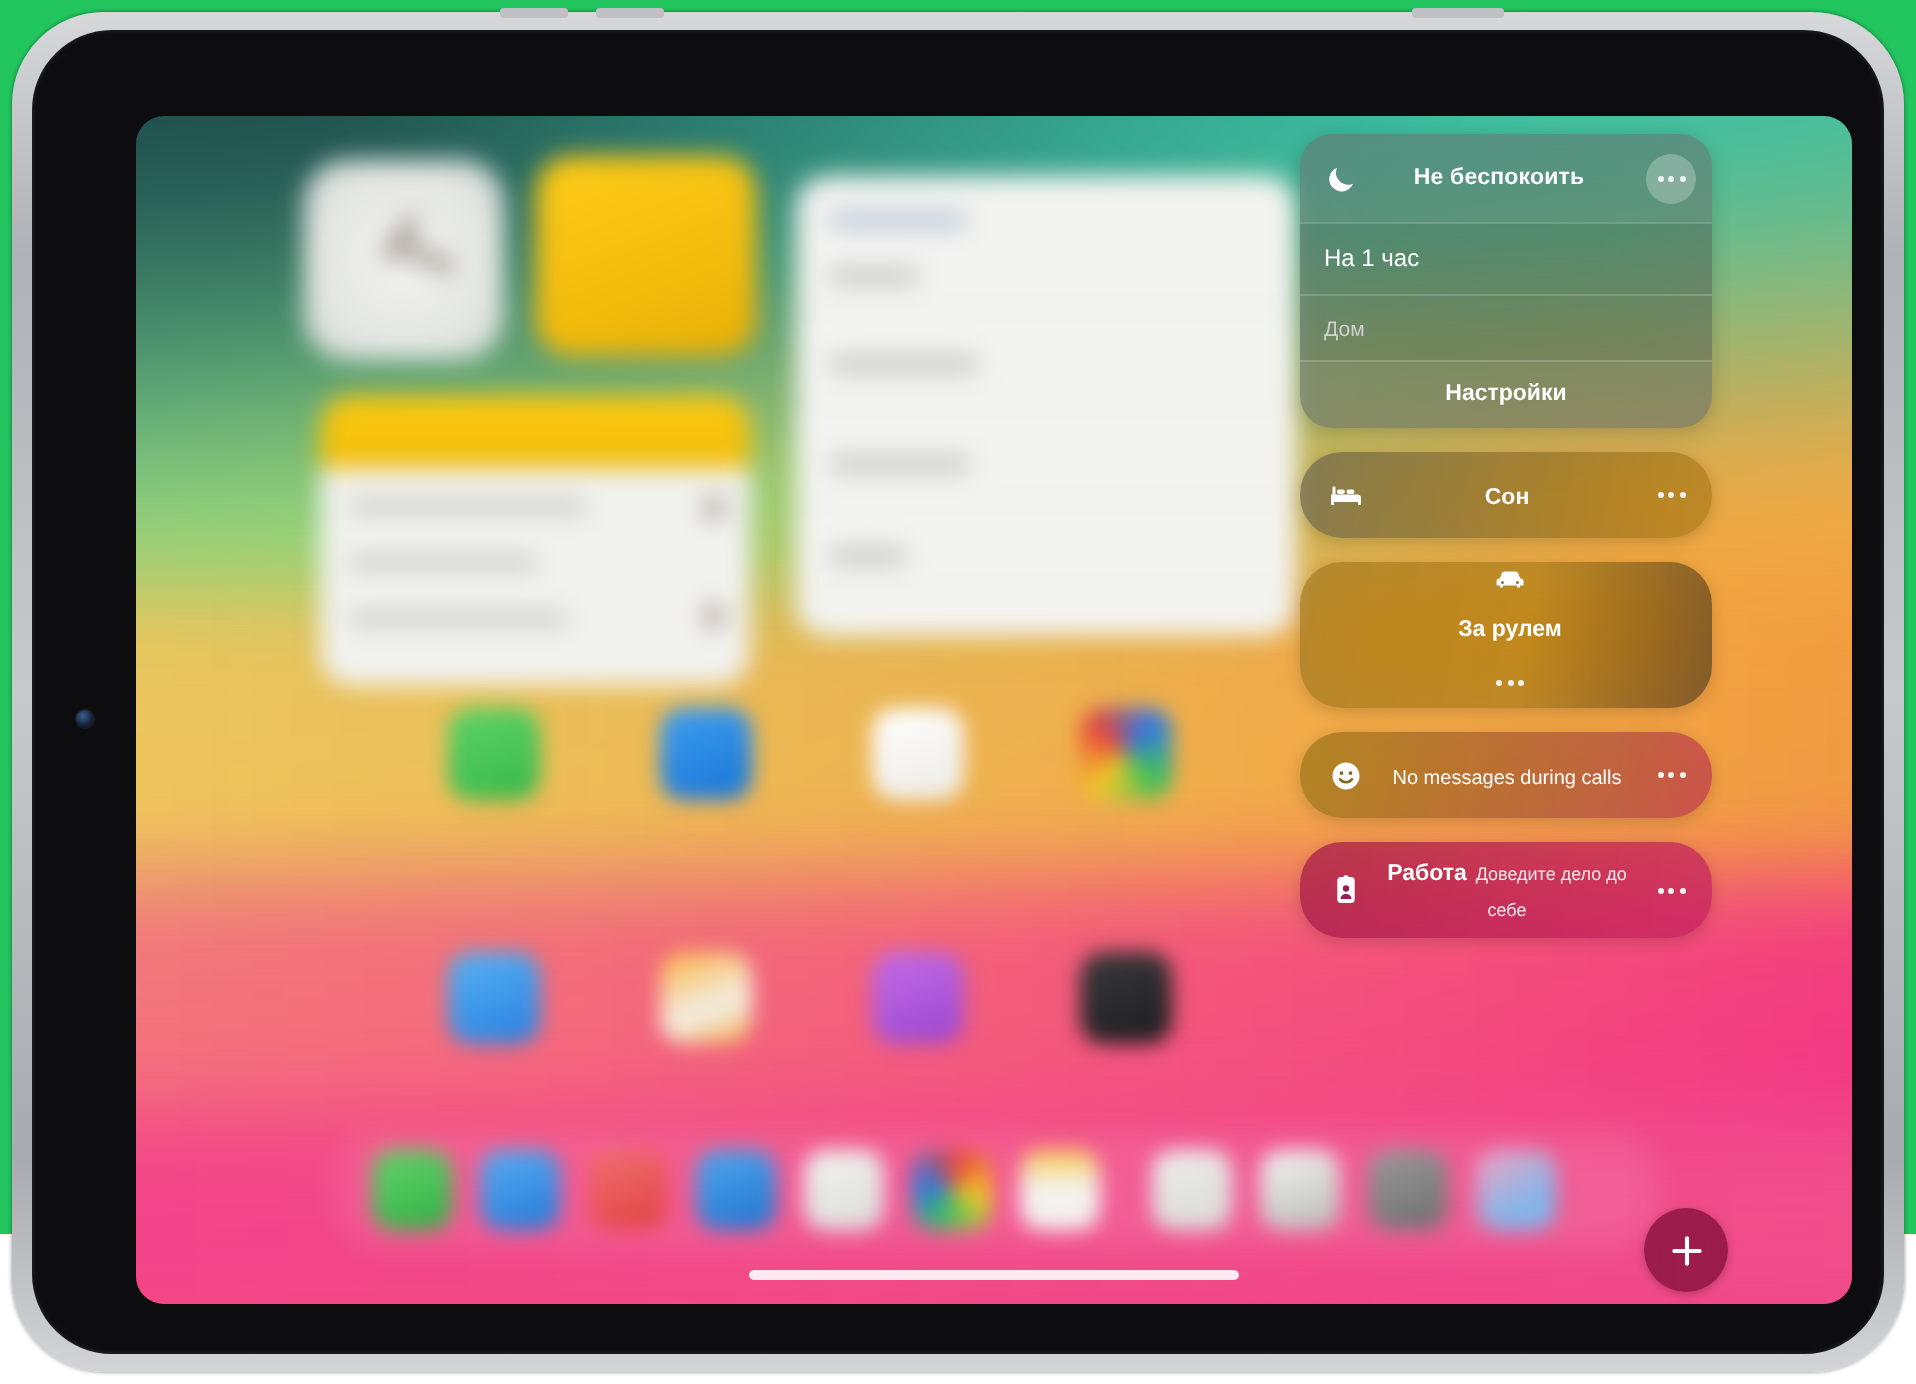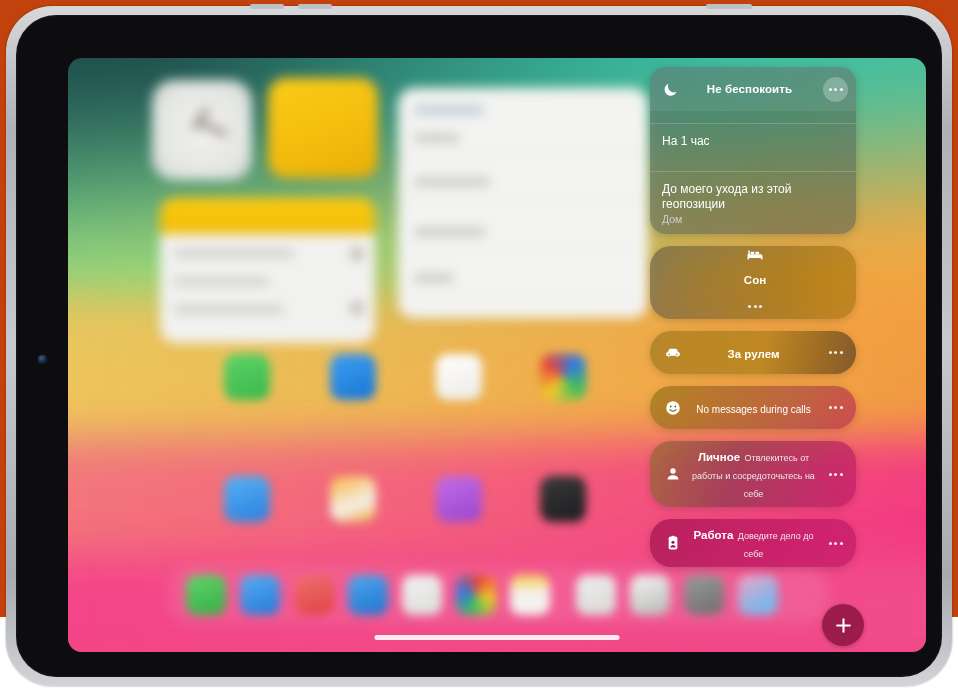--- a/index.html
+++ b/index.html
@@ -1,19 +1,19 @@
 <!DOCTYPE html>
 <html><head>
 <meta charset="utf-8">
 <style>
   * { margin:0; padding:0; box-sizing:border-box; }
   html,body { width:958px; height:692px; overflow:hidden; background:#ffffff;
               font-family:"Liberation Sans", sans-serif; }
 
-  #root { position:relative; width:958px; height:617px; background:#c2410c; }
+  #root { position:relative; width:958px; height:617px; background:#22c55e; }
 
   
   .device-frame{
     position:absolute; left:6px; top:6px; width:946px; height:680px;
     border-radius:46px;
     background:linear-gradient(180deg,#d6d8da 0%,#aeb1b5 18%,#c7cacd 50%,#a7aaae 84%,#d2d4d7 100%);
     box-shadow:0 0 2px rgba(0,0,0,.45);
   }
   .device-bezel{
     position:absolute; left:10px; top:9px; width:926px; height:662px;
@@ -134,21 +134,20 @@
     width:25px; height:25px; border-radius:50%;
     background:rgba(255,255,255,.26);
     display:flex; align-items:center; justify-content:center; gap:2.5px;
     flex:0 0 auto;
   }
   .ell-btn i{ width:3px; height:3px; border-radius:50%; background:#f2f2f2; display:block; }
 
   .dnd-row{
     padding:10px 12px; color:#fff; font-size:12px; line-height:1.25;
     border-top:1px solid rgba(255,255,255,.18);
-    margin-top:12px;
   }
   .dnd-row.sub{ padding-bottom:8px; }
   .dnd-row .sub-label{ display:block; color:#cfcfcf; font-size:10.5px; margin-top:1px; }
   .dnd-footer{
     text-align:center; color:#fff; font-size:11.5px; font-weight:bold;
     padding:10px 0 11px; border-top:1px solid rgba(255,255,255,.18);
     background:rgba(255,255,255,.06);
   }
 
   
@@ -269,45 +268,45 @@
                   <i></i>
               </span>
             </div>
 
             <div class="dnd-row">
               <span>На 1 час</span>
             </div>
 
 
             <div class="dnd-row sub">
-              <span>До моего ухода из этой геопозиции</span>
               <span class="sub-label">Дом</span>
             </div>
 
-          </div>
-
-          <div class="focus-pill" style="background:linear-gradient(100deg,rgba(88,88,88,.62) 0%,rgba(120,100,45,.58) 62%,rgba(150,112,30,.55) 100%);flex-direction:column;">
+            <div class="dnd-footer">Настройки</div>
+          </div>
+
+          <div class="focus-pill" style="background:linear-gradient(100deg,rgba(88,88,88,.62) 0%,rgba(120,100,45,.58) 62%,rgba(150,112,30,.55) 100%);">
             <span class="ic">
               <svg viewBox="0 0 24 24">
                 <path d="M3 11V6.5a1 1 0 0 1 2 0V11h14.5A2.5 2.5 0 0 1 22 13.5V18h-2v-2H4v2H2v-7z" fill="#fff"></path>
                 <rect x="6" y="7.6" width="5.2" height="3" rx="1.2" fill="#fff"></rect>
                 <rect x="12.4" y="7.6" width="5.2" height="3" rx="1.2" fill="#fff"></rect>
               </svg>
             </span>
             <span class="pill-text">
               <span class="pill-title">Сон</span>
             </span>
             <span class="ell-btn" style="background:transparent;">
                 <i></i>
                 <i></i>
                 <i></i>
               </span>
           </div>
 
-          <div class="focus-pill" style="background:linear-gradient(100deg,rgba(142,112,40,.60) 0%,rgba(148,118,38,.58) 55%,rgba(60,48,40,.62) 100%);">
+          <div class="focus-pill" style="background:linear-gradient(100deg,rgba(142,112,40,.60) 0%,rgba(148,118,38,.58) 55%,rgba(60,48,40,.62) 100%);flex-direction:column;">
             <span class="ic">
               <svg viewBox="0 0 24 24">
                 <path d="M5.2 11l1.3-3.3A2 2 0 0 1 8.4 6.4h7.2a2 2 0 0 1 1.9 1.3L18.8 11h.6a1.6 1.6 0 0 1 1.6 1.6v3.1h-2.3v1.3h-2v-1.3H7.3v1.3h-2v-1.3H3V12.6A1.6 1.6 0 0 1 4.6 11z" fill="#fff"></path>
                 <circle cx="7" cy="13.6" r="1" fill="#8a7a3a"></circle>
                 <circle cx="17" cy="13.6" r="1" fill="#8a7a3a"></circle>
               </svg>
             </span>
             <span class="pill-text">
               <span class="pill-title">За рулем</span>
             </span>
@@ -330,37 +329,20 @@
             <span class="pill-text">
               <span class="pill-title">No messages during calls</span>
             </span>
             <span class="ell-btn" style="background:transparent;">
                 <i></i>
                 <i></i>
                 <i></i>
               </span>
           </div>
 
-          <div class="focus-pill" style="background:linear-gradient(100deg,rgba(120,114,36,.60) 0%,rgba(112,60,70,.60) 40%,rgba(176,24,98,.58) 100%);">
-            <span class="ic">
-              <svg viewBox="0 0 24 24">
-                <circle cx="12" cy="8" r="3.6" fill="#fff"></circle>
-                <path d="M4.8 19.4c0-3.5 3.2-5.6 7.2-5.6s7.2 2.1 7.2 5.6z" fill="#fff"></path>
-              </svg>
-            </span>
-            <span class="pill-text">
-              <span class="pill-title">Личное</span>
-              <span class="pill-sub">Отвлекитесь от работы и сосредоточьтесь на себе</span>
-            </span>
-            <span class="ell-btn" style="background:transparent;">
-                <i></i>
-                <i></i>
-                <i></i>
-              </span>
-          </div>
 
           <div class="focus-pill" style="background:linear-gradient(100deg,rgba(150,18,72,.66) 0%,rgba(168,20,86,.62) 50%,rgba(182,24,96,.60) 100%);">
             <span class="ic">
               <svg viewBox="0 0 24 24">
                 <rect x="6.2" y="3.4" width="11.6" height="17.2" rx="2.4" fill="#fff"></rect>
                 <rect x="10.2" y="2.2" width="3.6" height="3" rx="1.4" fill="#fff"></rect>
                 <circle cx="12" cy="11" r="2.1" fill="#9b1b52"></circle>
                 <path d="M8.4 18c0-2.1 1.7-3.3 3.6-3.3s3.6 1.2 3.6 3.3z" fill="#9b1b52"></path>
               </svg>
             </span>

